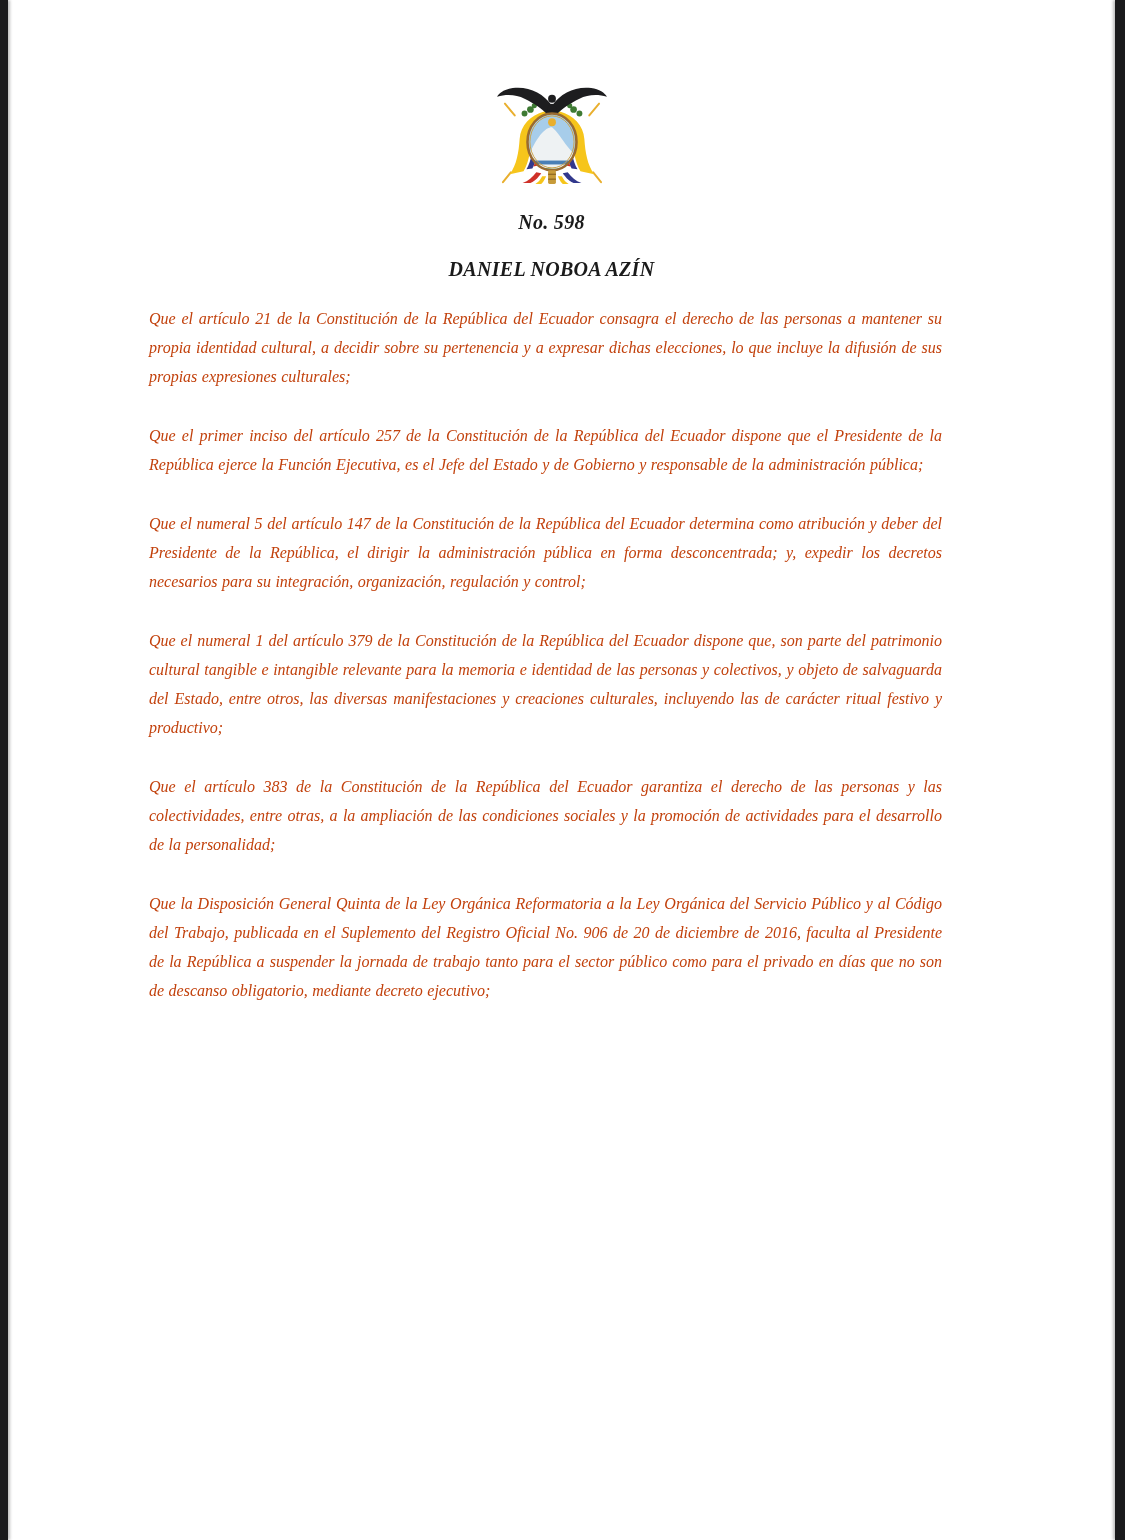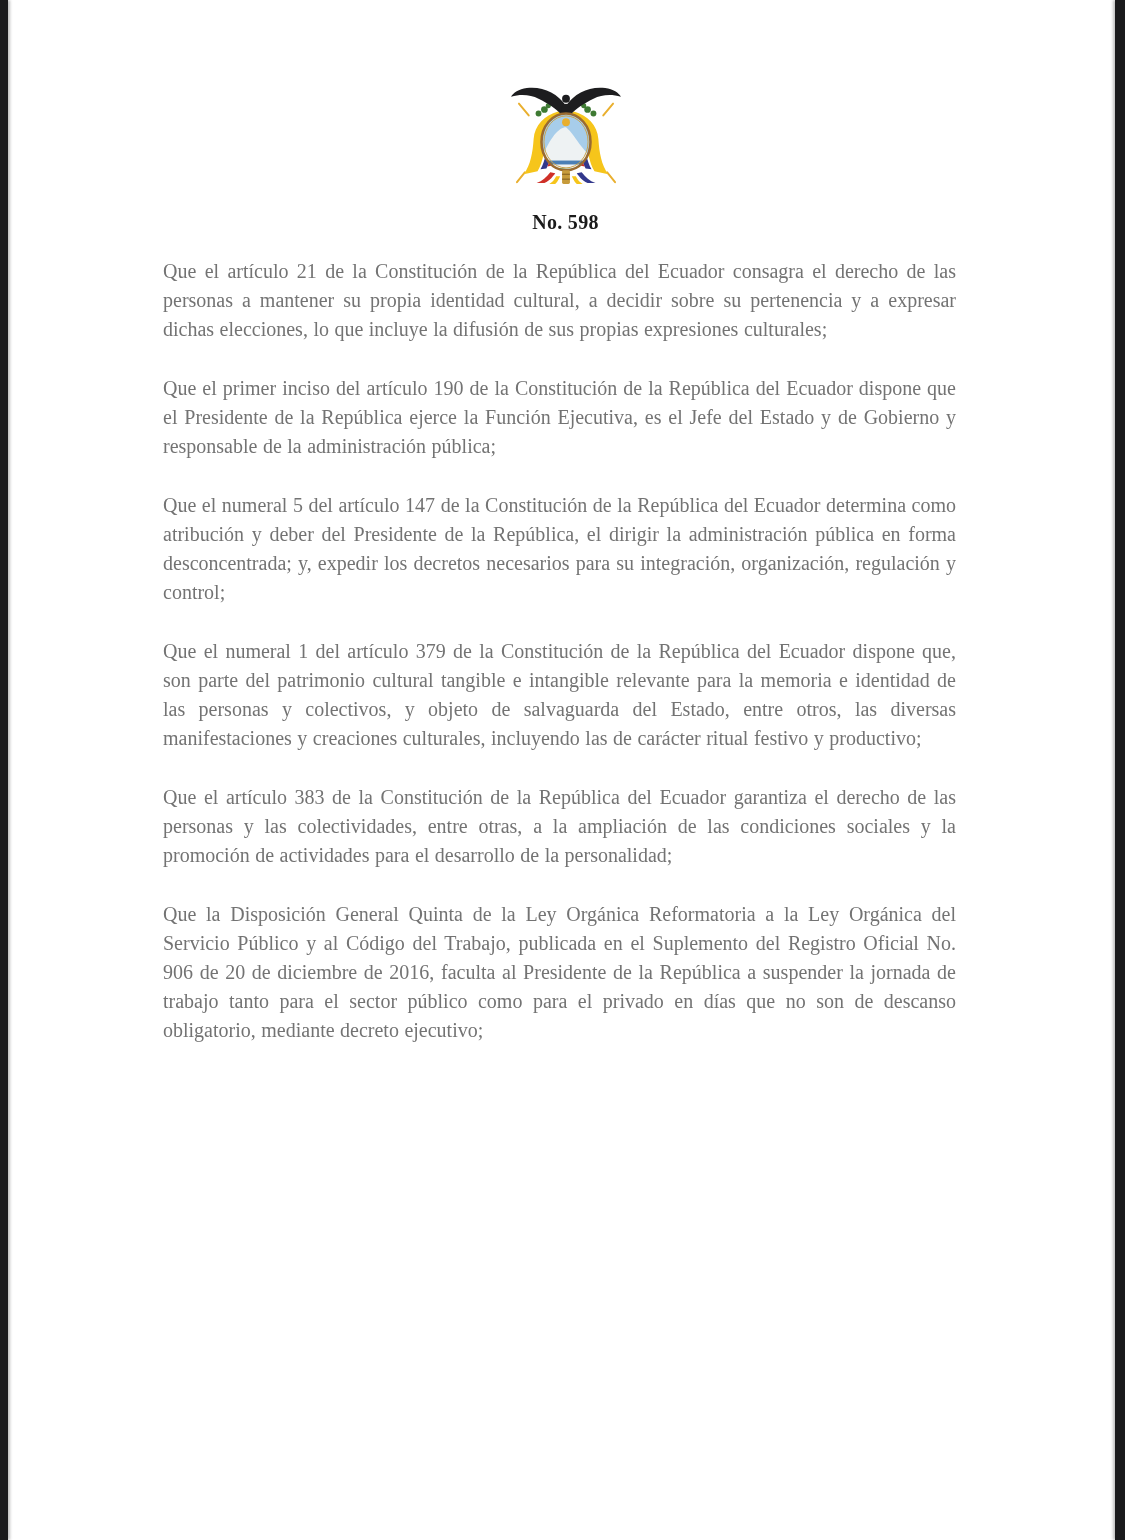--- a/index.html
+++ b/index.html
@@ -13,46 +13,47 @@
   }
   .edge-bar {
     position: absolute; top: 0; height: 1540px;
     background: #1a1a1c;
   }
   .edge-bar.left  { left: 0;  width: 8px;  box-shadow: 2px 0 3px rgba(0,0,0,.25); }
   .edge-bar.right { right: 0; width: 10px; box-shadow: -2px 0 3px rgba(0,0,0,.25); }
 
   .doc-page {
     position: absolute;
-    left: 163px; top: 0;
+    left: 149px; top: 0;
     width: 805px;
+    font-style: italic;
   }
   .emblem-wrap {
     width: 118px; height: 102px;
     margin: 86px auto 0 auto;
     text-align: center;
   }
   .heading {
     text-align: center;
     font-weight: 700;
     font-size: 20px;
     line-height: 25px;
     letter-spacing: 0.3px;
     margin: 0 0 22px 0;
     color: #1b1b1b;
   }
   .heading.decree-no { margin-top: 22px; }
   .heading.section   { margin-bottom: 40px; }
 
   .body-par {
-    font-size: 20px;
+    font-size: 16px;
     line-height: 29px;
     text-align: justify;
     margin: 0 12px 30px 0;
-    color: #737373;
+    color: #c2410c;
     word-spacing: 0.5px;
   }
 </style>
 </head>
 <body>
 
 <div class="edge-bar left"></div>
 <div class="edge-bar right"></div>
 
 <div class="doc-page">
@@ -119,23 +120,24 @@
       <g>
         <path d="M44 88 C40 93 36 97 30 99 L38 99 C44 96 47 92 49 89 Z" fill="#cf3028"></path>
         <path d="M76 88 C80 93 84 97 90 99 L82 99 C76 96 73 92 71 89 Z" fill="#32388c"></path>
         <path d="M50 92 C48 96 46 98 43 100 L49 100 C52 97 53 94 54 92 Z" fill="#f6c51b"></path>
         <path d="M70 92 C72 96 74 98 77 100 L71 100 C68 97 67 94 66 92 Z" fill="#f6c51b"></path>
       </g>
     </svg>
   </div>
 
   <h1 class="heading decree-no">No. 598</h1>
+  <h2 class="heading">DANIEL NOBOA AZÍN</h2>
 
   <section>
     <p class="body-par">Que el artículo 21 de la Constitución de la República del Ecuador consagra el derecho de las personas a mantener su propia identidad cultural, a decidir sobre su pertenencia y a expresar dichas elecciones, lo que incluye la difusión de sus propias expresiones culturales;</p>
-    <p class="body-par">Que el primer inciso del artículo 190 de la Constitución de la República del Ecuador dispone que el Presidente de la República ejerce la Función Ejecutiva, es el Jefe del Estado y de Gobierno y responsable de la administración pública;</p>
+    <p class="body-par">Que el primer inciso del artículo 257 de la Constitución de la República del Ecuador dispone que el Presidente de la República ejerce la Función Ejecutiva, es el Jefe del Estado y de Gobierno y responsable de la administración pública;</p>
     <p class="body-par">Que el numeral 5 del artículo 147 de la Constitución de la República del Ecuador determina como atribución y deber del Presidente de la República, el dirigir la administración pública en forma desconcentrada; y, expedir los decretos necesarios para su integración, organización, regulación y control;</p>
     <p class="body-par">Que el numeral 1 del artículo 379 de la Constitución de la República del Ecuador dispone que, son parte del patrimonio cultural tangible e intangible relevante para la memoria e identidad de las personas y colectivos, y objeto de salvaguarda del Estado, entre otros, las diversas manifestaciones y creaciones culturales, incluyendo las de carácter ritual festivo y productivo;</p>
     <p class="body-par">Que el artículo 383 de la Constitución de la República del Ecuador garantiza el derecho de las personas y las colectividades, entre otras, a la ampliación de las condiciones sociales y la promoción de actividades para el desarrollo de la personalidad;</p>
     <p class="body-par">Que la Disposición General Quinta de la Ley Orgánica Reformatoria a la Ley Orgánica del Servicio Público y al Código del Trabajo, publicada en el Suplemento del Registro Oficial No. 906 de 20 de diciembre de 2016, faculta al Presidente de la República a suspender la jornada de trabajo tanto para el sector público como para el privado en días que no son de descanso obligatorio, mediante decreto ejecutivo;</p>
   </section>
 
 </div>
 
 </body></html>

